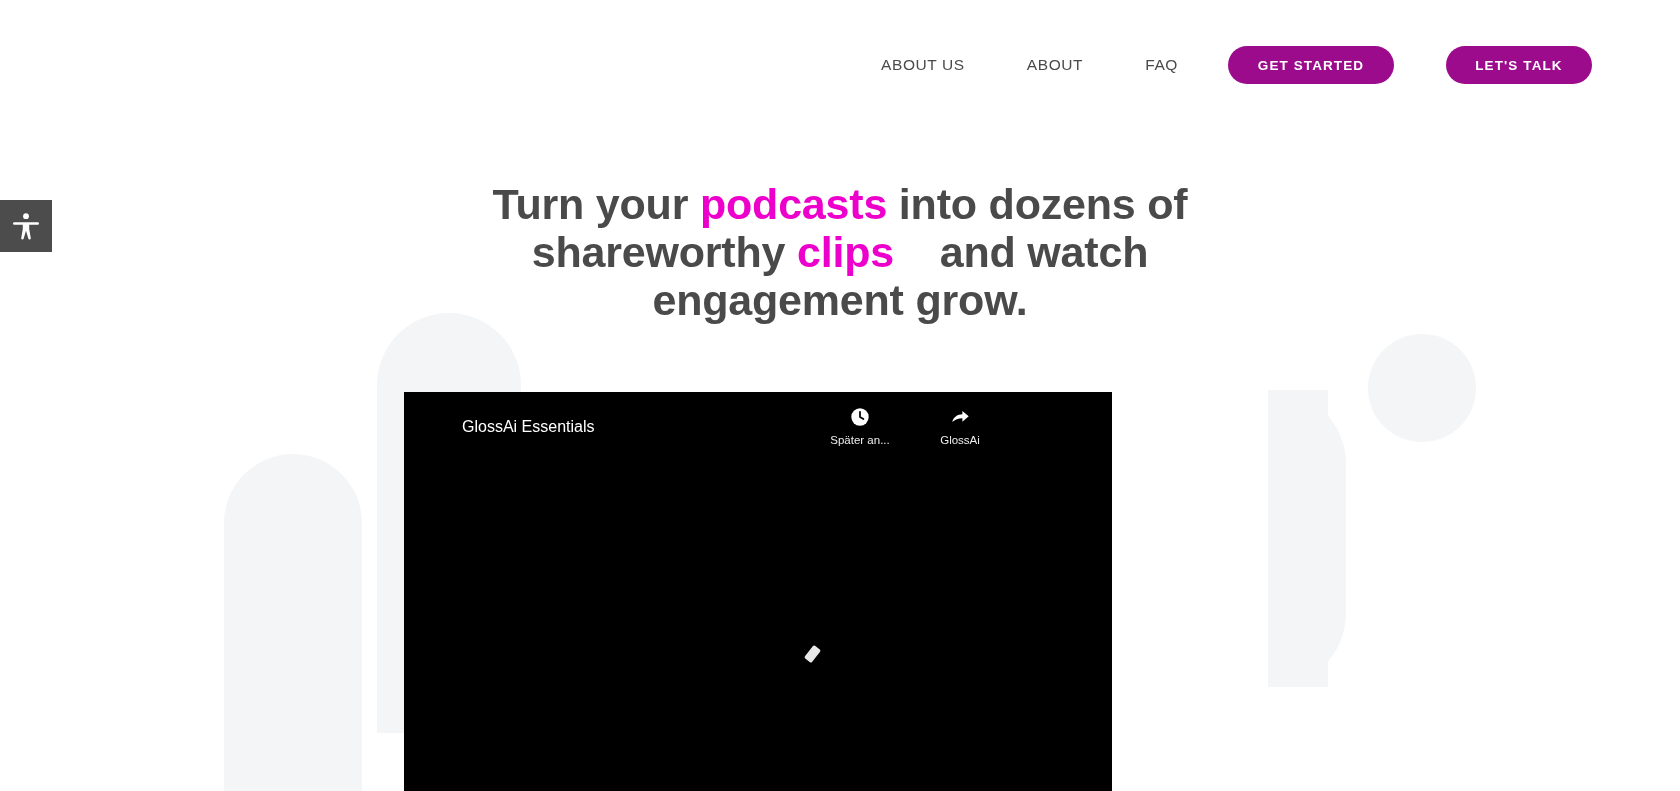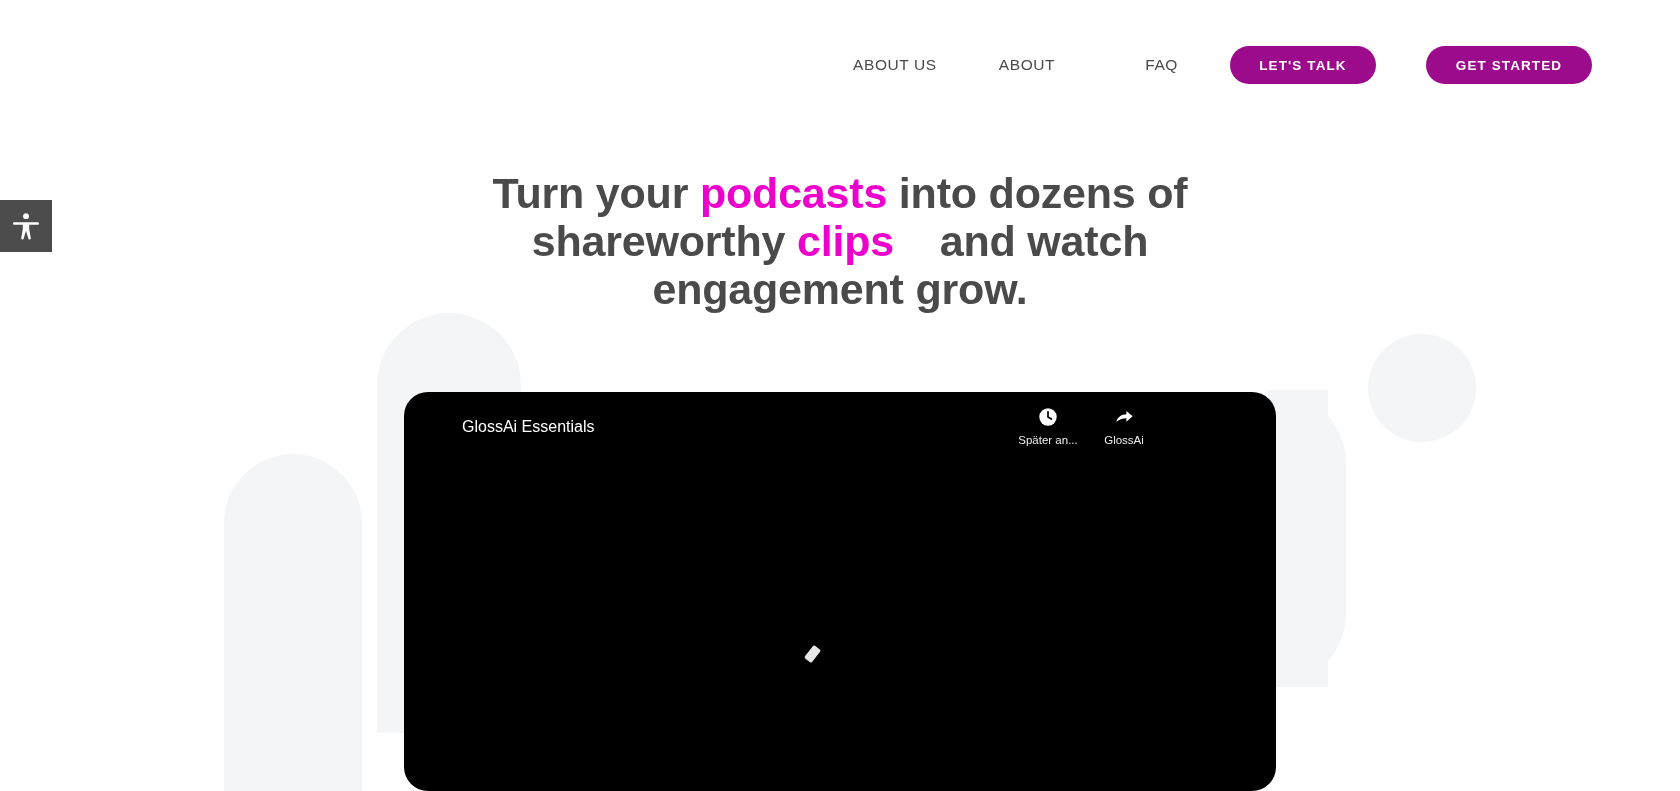--- a/index.html
+++ b/index.html
@@ -101,21 +101,21 @@
   .nav-link {
     color: #4a4a4a;
     font-size: 15.5px;
     letter-spacing: 0.6px;
     text-decoration: none;
     padding: 8px 0;
     margin-right: 62px;
     white-space: nowrap;
     cursor: pointer;
   }
-  .nav-link:last-of-type { margin-right: 0; margin-left: 28px; }
+  .nav-link:last-of-type { margin-right: 0; }
 
   .nav-btn {
     border: none;
     background: #9c0b8c;
     color: #ffffff;
     font-family: "Liberation Sans", sans-serif;
     font-size: 13.5px;
     font-weight: 700;
     letter-spacing: 1.1px;
     border-radius: 999px;
@@ -132,21 +132,21 @@
   }
   .btn-get-started {
     width: 166px;
     margin-left: 50px;
   }
 
   
   .hero {
     position: absolute;
     left: 0;
-    top: 169px;
+    top: 180px;
     width: 1680px;
     z-index: 3;
     text-align: center;
   }
   .headline {
     font-family: "Liberation Sans", sans-serif;
     font-size: 43px;
     line-height: 48px;
     font-weight: 700;
     color: #4a4a4a;
@@ -155,26 +155,25 @@
     margin: 0 auto;
   }
   .hl-accent { color: #ee00cc; }
   .hl-gap { display: inline-block; width: 34px; }
 
   
   .player {
     position: absolute;
     left: 404px;
     top: 392px;
-    width: 872px;
+    width: 708px;
     height: 399px;
     background: #000000;
     z-index: 4;
     overflow: hidden;
-    border-radius: 24px;
   }
   .player-top {
     position: absolute;
     left: 0; top: 0;
     width: 100%;
     height: 72px;
     display: flex;
     align-items: flex-start;
     justify-content: space-between;
     padding: 14px 22px 0 58px;
@@ -183,20 +182,21 @@
     color: #ffffff;
     font-size: 16px;
     font-family: "Liberation Sans", sans-serif;
     line-height: 22px;
     margin-top: 10px;
     white-space: nowrap;
   }
   .yt-actions {
     display: flex;
     align-items: flex-end;
+    gap: 24px;
     margin-right: 92px;
   }
   .yt-action {
     width: 76px;
     display: flex;
     flex-direction: column;
     align-items: center;
     gap: 5px;
     cursor: pointer;
   }
@@ -260,22 +260,22 @@
   </div>
 
   <header class="site-header">
     <div class="brand"></div>
 
     <nav class="nav">
       <a class="nav-link" href="#">ABOUT US</a>
       <a class="nav-link" href="#">ABOUT</a>
       <a class="nav-link" href="#">FAQ</a>
 
+      <button class="nav-btn btn-get-started">GET STARTED</button>
       <button class="nav-btn btn-lets-talk">LET'S TALK</button>
-      <button class="nav-btn btn-get-started">GET STARTED</button>
     </nav>
   </header>
 
   <section class="hero">
     <h1 class="headline">
       <span>Turn your </span><span class="hl-accent">podcasts</span><span> into dozens of shareworthy </span><span class="hl-accent">clips</span><span class="hl-gap"></span><span> and watch engagement grow.</span>
     </h1>
   </section>
 
   <div class="player">

